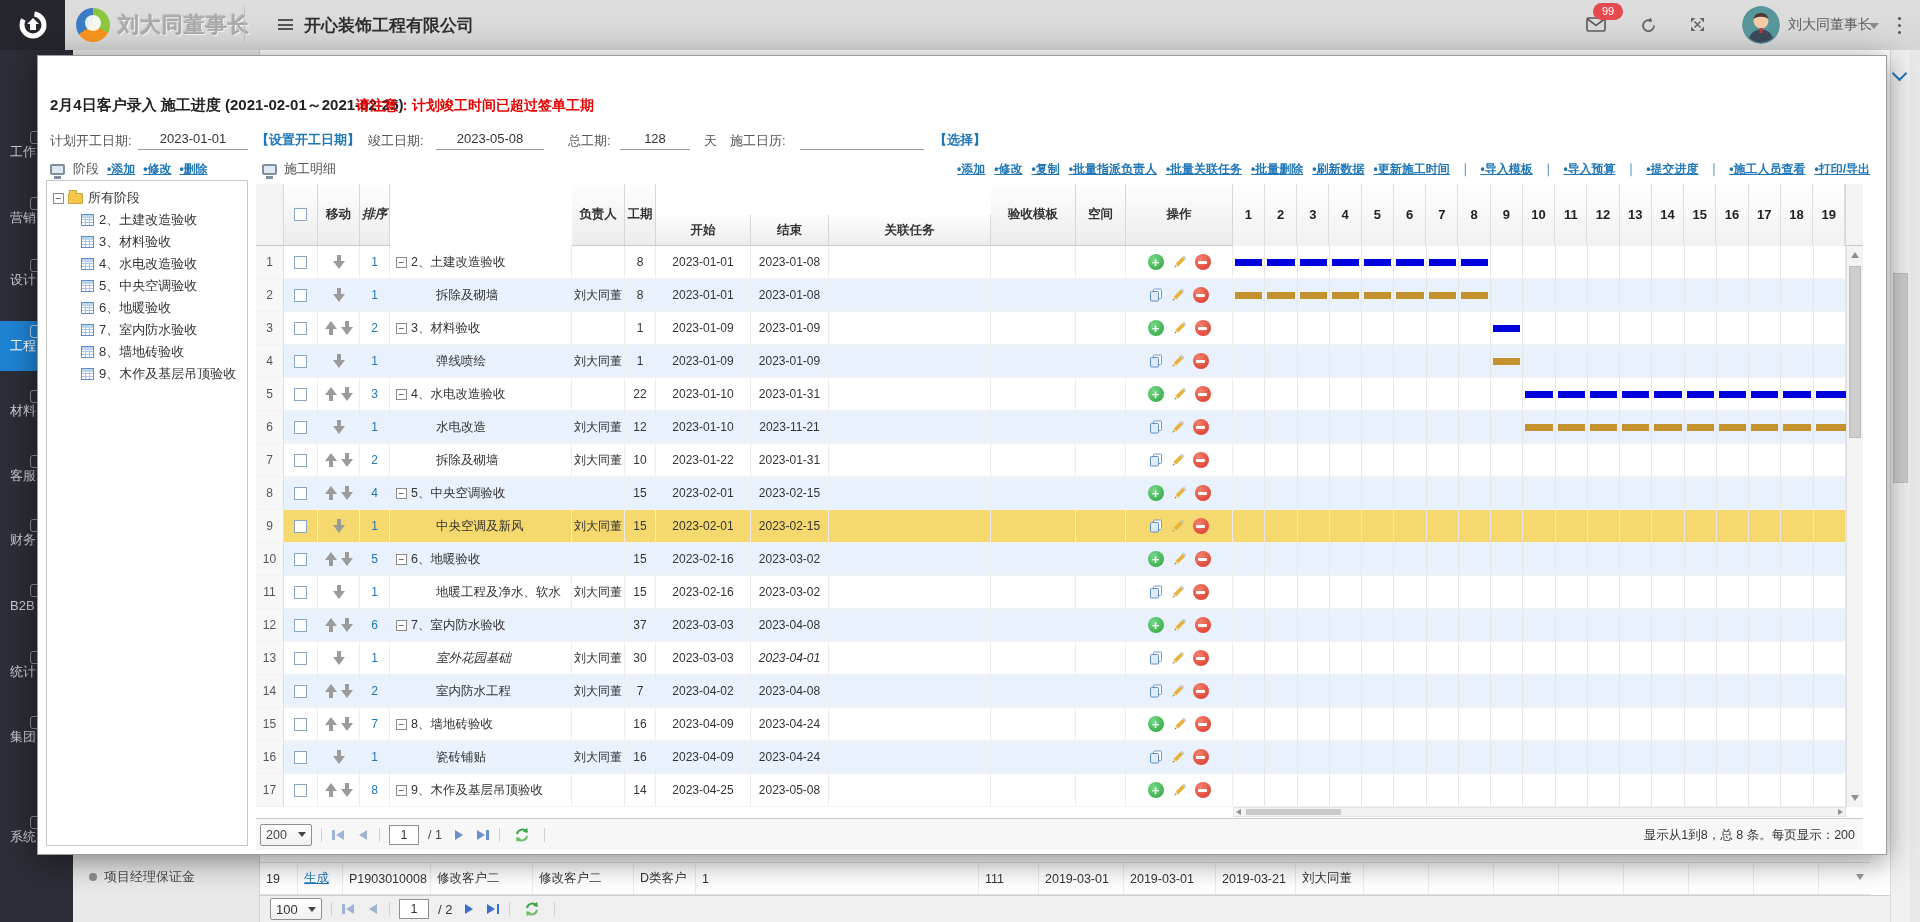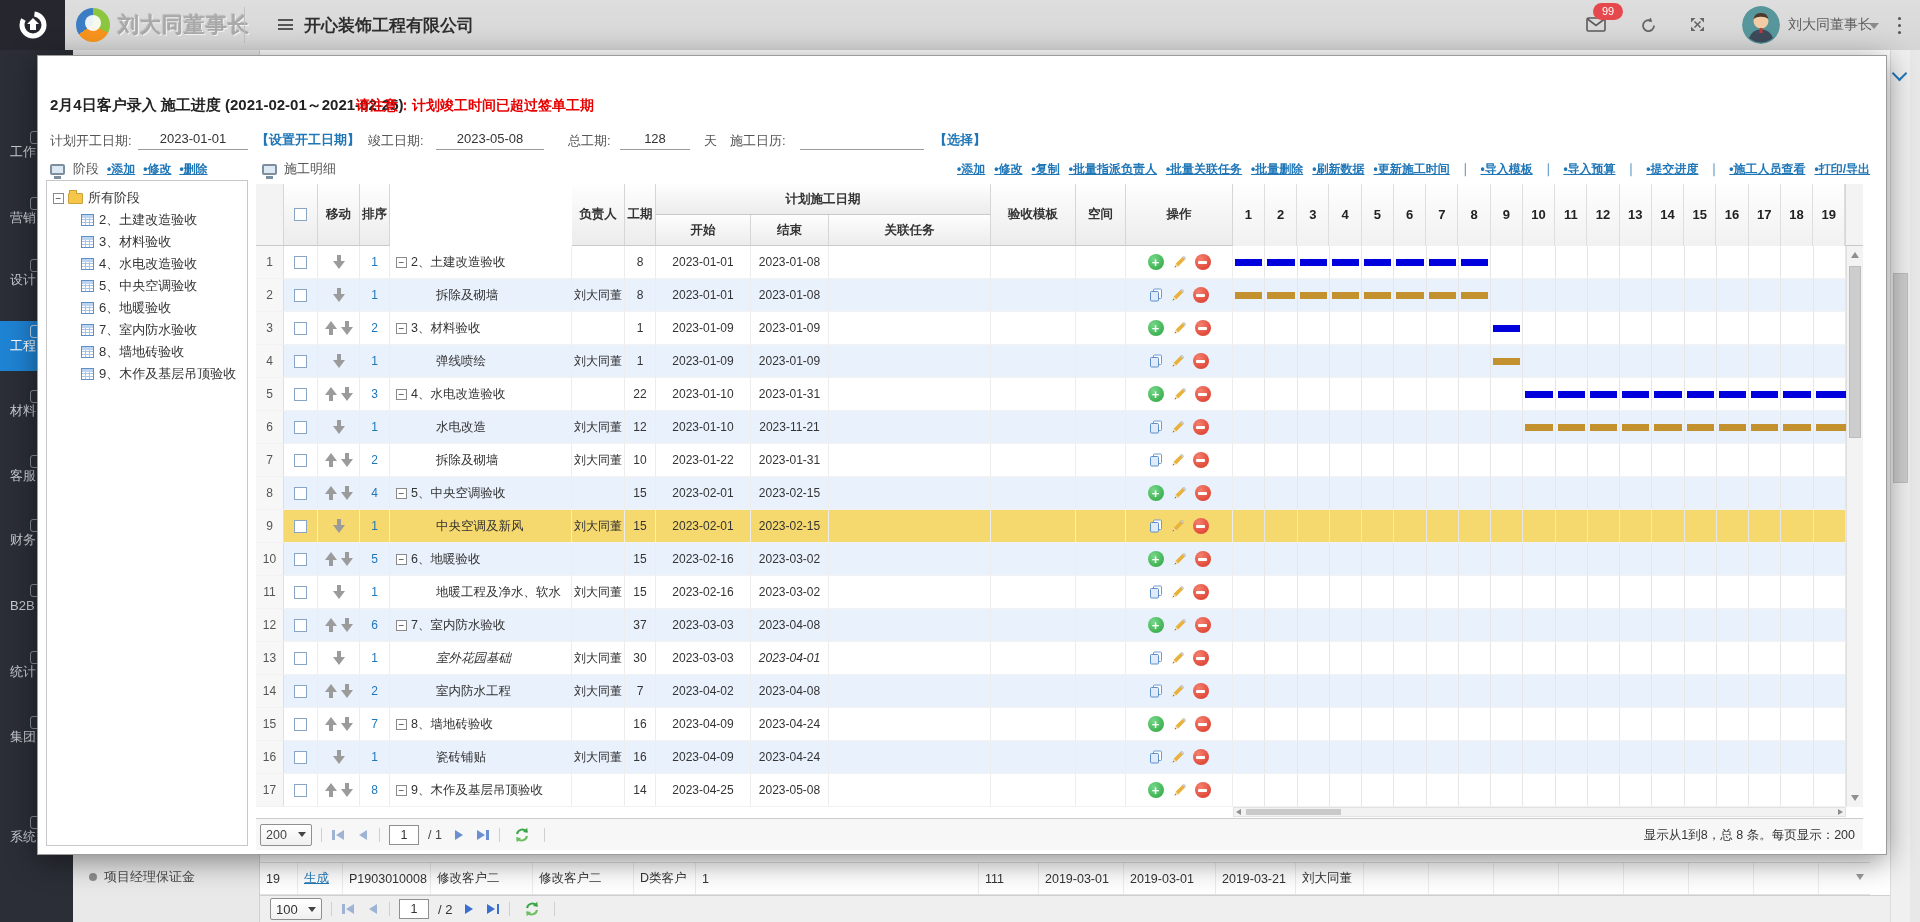--- a/index.html
+++ b/index.html
@@ -406,24 +406,23 @@
           <span>9、木作及基层吊顶验收</span>
         </div>
       </div>
 
     <div class="thead">
       <div class="th numh" style="left:0;width:28px;height:62px;"></div>
       <div class="th" style="left:28px;width:34px;height:62px;">
           <span class="cb"></span>
         </div>
       <div class="th" style="left:62px;width:42px;height:62px;">移动</div>
-      <div class="th" style="left:104px;width:30px;height:62px;">排序</div>
+      <div class="th" style="left:104px;width:30px;height:62px;font-style:italic;">排序</div>
       <div class="th" style="left:316px;width:53px;height:62px;">负责人</div>
       <div class="th" style="left:369px;width:31px;height:62px;">工期</div>
-      <div class="th" style="left:400px;width:335px;height:31px;">计划施工日期</div>
       <div class="th" style="left:400px;top:31px;width:95px;height:31px;">开始</div>
       <div class="th" style="left:495px;top:31px;width:78px;height:31px;">结束</div>
       <div class="th" style="left:573px;top:31px;width:162px;height:31px;">关联任务</div>
       <div class="th" style="left:735px;width:85px;height:62px;">验收模板</div>
       <div class="th" style="left:820px;width:50px;height:62px;">空间</div>
       <div class="th" style="left:870px;width:107px;height:62px;">操作</div>
       <div class="th day-head" style="left:977px;width:613px;height:62px;padding:0;" id="day-head">
           <span class="dayh" style="width: 32.2632px;">1</span>
           <span class="dayh" style="width: 32.2632px;">2</span>
           <span class="dayh" style="width: 32.2632px;">3</span>

